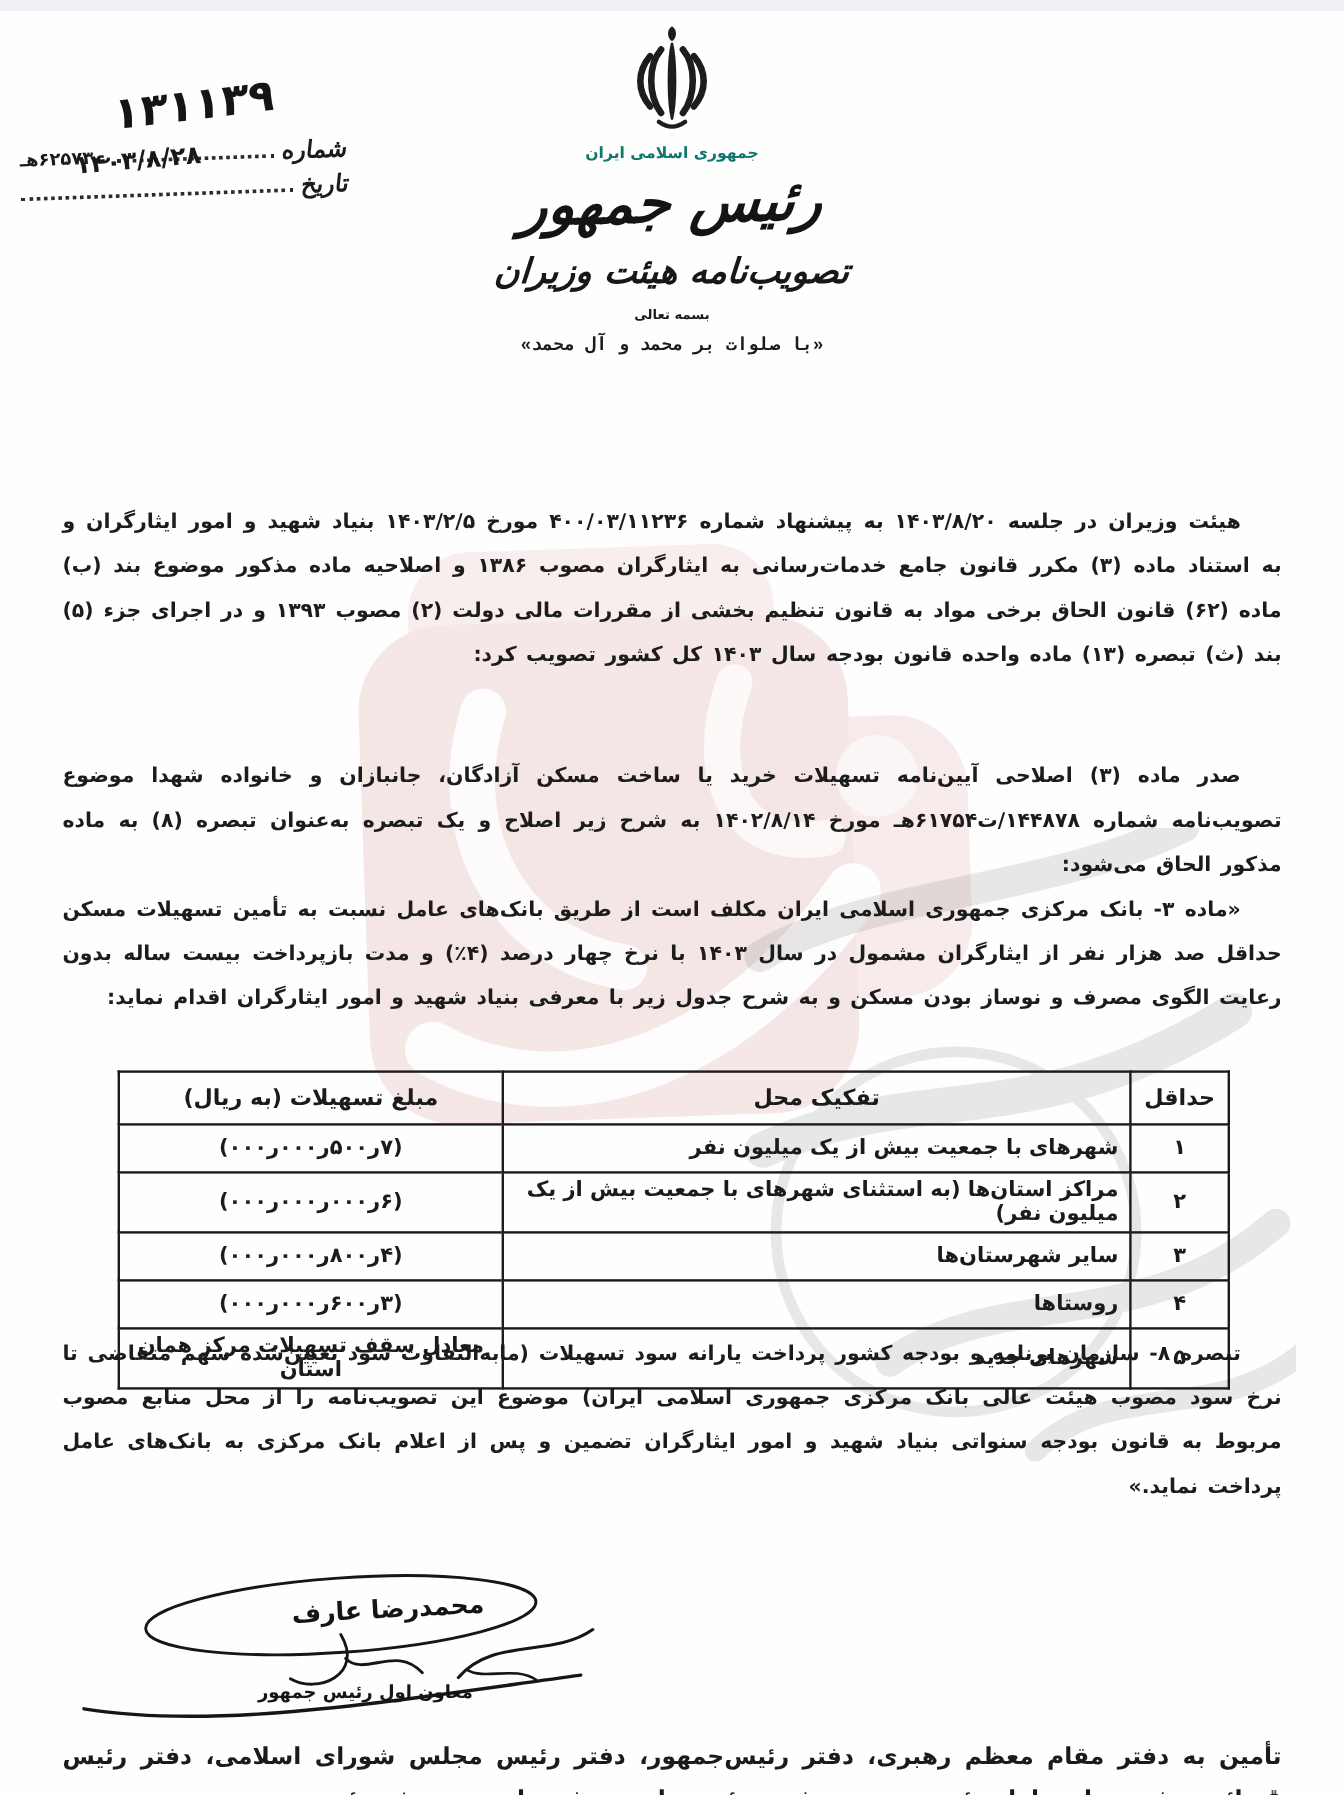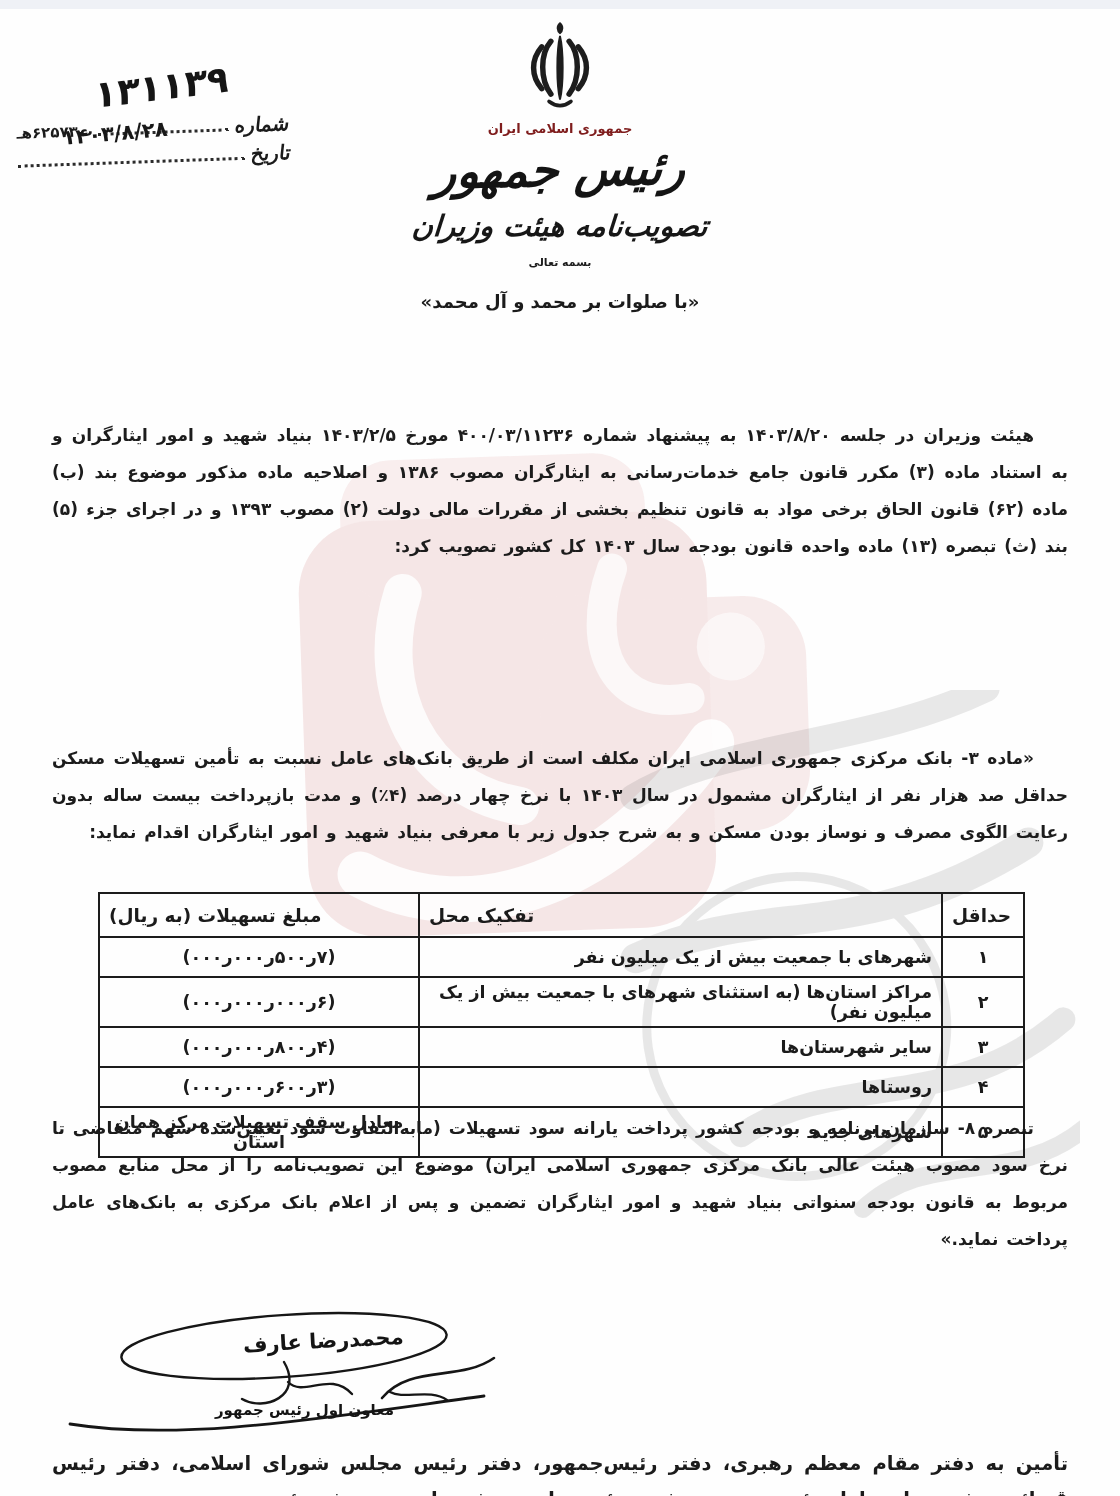--- a/index.html
+++ b/index.html
@@ -25,52 +25,52 @@
   .stamp-label{font-size:20px; font-weight:700; font-style:italic; transform:skewX(6deg); line-height:1;}
   .stamp-code{font-size:15px; font-weight:700; margin-bottom:0px; letter-spacing:0.5px;}
   .hand-date{
     position:absolute; left:46px; top:-27px;
     font-size:21px; font-weight:700; letter-spacing:3px;
     transform:rotate(-3deg); color:#181818;
   }
 
   
   #letterhead{position:absolute; top:14px; left:0; right:0; text-align:center;}
-  .country{font-size:13px; font-weight:700; margin-top:1px; letter-spacing:1px; color:#7f1d1d;}
+  .country{font-size:13px; font-weight:700; margin-top:1px; letter-spacing:1px; color:#0f766e;}
   .president{
     display:inline-block; font-size:47px; font-weight:700; font-style:italic;
     transform:skewX(-5deg) rotate(-1deg); margin-top:6px; color:#141414;
   }
   .doctype{
     display:inline-block; font-size:29px; font-weight:700; font-style:italic;
     transform:skewX(-4deg); margin-top:12px; color:#171717;
   }
   .bismillah{font-size:11px; font-weight:700; margin-top:13px;}
-  .salawat{font-size:18px; font-weight:700; margin-top:22px;}
+  .salawat{font-size:15px; font-weight:700; margin-top:9px;font-family:Liberation Mono, monospace;}
 
   
   #addressees{
     position:absolute; top:364px; left:40px; right:40px; text-align:center;
     font-size:19.5px; font-weight:700;
   }
   .para{
     position:absolute; right:52px; left:52px;
     font-size:17px; font-weight:600; line-height:37px;
     text-align:justify; text-indent:34px; word-spacing:2px; color:#1c1c1c;
   }
   #p1{top:417px;}
   #p2{top:629px;}
   #p3{top:740px;}
   #p4{top:1110px;}
 
   
   #facility-table-wrap{position:absolute; top:892px; right:95px; width:927px;}
   table.facility{width:100%; border-collapse:collapse; font-size:17.5px; font-weight:600; background:transparent;}
   table.facility th, table.facility td{border:2px solid #1c1c1c; padding:4px 9px; background:transparent;}
-  table.facility th{font-weight:700; font-size:18.5px; text-align:left; height:34px;border-radius:19px;}
+  table.facility th{font-weight:700; font-size:18.5px; text-align:center; height:34px;border-radius:19px;}
   td.c-no{width:62px; text-align:center;}
   td.c-place{text-align:right;}
   td.c-amount{width:300px; text-align:center; letter-spacing:1px;}
   table.facility tr{height:40px;}
 
   
   #sig{position:absolute; top:1302px; left:52px; width:460px; height:155px;}
   #sig svg{position:absolute; inset:0;}
   .sig-name{
     position:absolute; right:108px; top:27px;
@@ -155,20 +155,21 @@
     </div>
     <div class="country">جمهوری اسلامی ایران</div>
     <div><span class="president">رئیس جمهور</span></div>
     <div><span class="doctype">تصویب‌نامه هیئت وزیران</span></div>
     <div class="bismillah">بسمه تعالی</div>
     <div class="salawat">«با صلوات بر محمد و آل محمد»</div>
   </div>
 
 
   <div class="para" id="p1">هیئت وزیران در جلسه ۱۴۰۳/۸/۲۰ به پیشنهاد شماره ۴۰۰/۰۳/۱۱۲۳۶ مورخ ۱۴۰۳/۲/۵ بنیاد شهید و امور ایثارگران و به استناد ماده (۳) مکرر قانون جامع خدمات‌رسانی به ایثارگران مصوب ۱۳۸۶ و اصلاحیه ماده مذکور موضوع بند (ب) ماده (۶۲) قانون الحاق برخی مواد به قانون تنظیم بخشی از مقررات مالی دولت (۲) مصوب ۱۳۹۳ و در اجرای جزء (۵) بند (ث) تبصره (۱۳) ماده واحده قانون بودجه سال ۱۴۰۳ کل کشور تصویب کرد:</div>
+  <div class="para" id="p2">صدر ماده (۳) اصلاحی آیین‌نامه تسهیلات خرید یا ساخت مسکن آزادگان، جانبازان و خانواده شهدا موضوع تصویب‌نامه شماره ۱۴۴۸۷۸/ت۶۱۷۵۴هـ مورخ ۱۴۰۲/۸/۱۴ به شرح زیر اصلاح و یک تبصره به‌عنوان تبصره (۸) به ماده مذکور الحاق می‌شود:</div>
   <div class="para" id="p3">«ماده ۳- بانک مرکزی جمهوری اسلامی ایران مکلف است از طریق بانک‌های عامل نسبت به تأمین تسهیلات مسکن حداقل صد هزار نفر از ایثارگران مشمول در سال ۱۴۰۳ با نرخ چهار درصد (۴٪) و مدت بازپرداخت بیست ساله بدون رعایت الگوی مصرف و نوساز بودن مسکن و به شرح جدول زیر با معرفی بنیاد شهید و امور ایثارگران اقدام نماید:</div>
 
   <div id="facility-table-wrap">
     <table class="facility">
       <thead>
         <tr>
           <th>حداقل</th>
           <th>تفکیک محل</th>
           <th>مبلغ تسهیلات (به ریال)</th>
         </tr>

